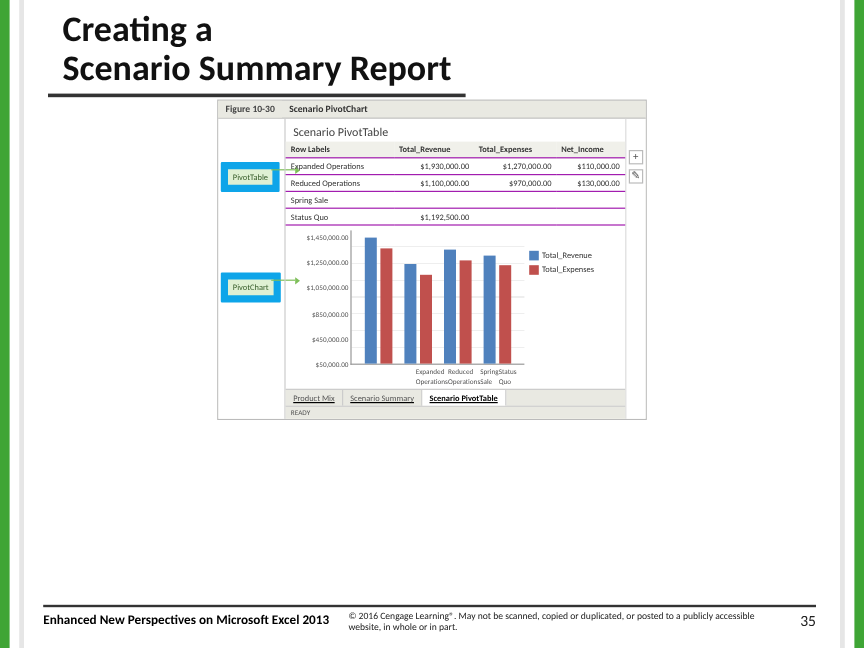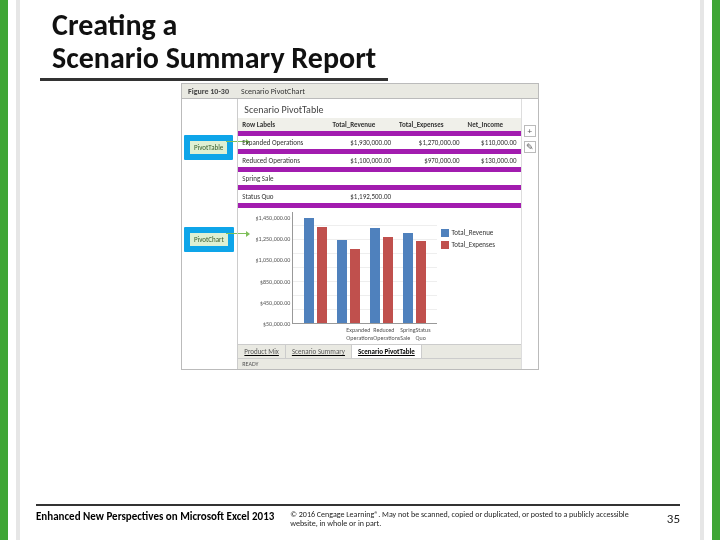--- a/index.html
+++ b/index.html
@@ -23,38 +23,38 @@
   .bullets li { list-style: disc; margin: 4px 0 10px 10px; }
   .figure-wrap { display: flex; justify-content: center; margin-top: 2px; }
   .figure {
     width: 358px; border: 1px solid #bbb; background: #f6f6f2; font-size: 8px; position: relative;
   }
   .fig-header {
     display: flex; align-items: center; background: #e9e9e2; border-bottom: 1px solid #bbb;
     font-size: 8px;
   }
   .fig-badge { background: #e9e9e2; color: #444; padding: 2px 6px; font-weight: 600; }
-  .fig-title { padding: 2px 6px; color: #333; font-weight: 400; }
+  .fig-title { padding: 2px 6px; color: #333; font-weight: 700; }
   .fig-body { display: flex; background: #fff; }
   .labels-col { width: 64px; position: relative; }
   .label-callout {
     position: absolute; background: #dff0d3; border: 6px solid #0ea5e9; color: #375c2a;
     font-size: 7px; padding: 2px 4px; border-radius: 1px;
   }
   .label-arrow {
     position: absolute; height: 0; border-top: 1px solid #7fbf5a; width: 20px;
   }
   .label-arrow::after {
     content: ""; position: absolute; right: -4px; top: -3px; width: 0; height: 0;
     border-left: 4px solid #7fbf5a; border-top: 3px solid transparent; border-bottom: 3px solid transparent;
   }
   .sheet { flex: 1; border-left: 1px solid #ccc; position: relative; }
   .sheet-title { font-size: 10px; color: #444; padding: 4px 6px 2px 6px; }
   .sheet-table { width: 100%; border-collapse: collapse; font-size: 7px; color: #333; }
-  .sheet-table th, .sheet-table td { border-bottom: 5px solid #a21caf; padding: 2px 4px; text-align: left; }
+  .sheet-table th, .sheet-table td { border-bottom: 1px solid #a21caf; padding: 2px 4px; text-align: left; }
   .sheet-table th { background: #f0f0ea; font-weight: 600; }
   .sheet-table td.num { text-align: right; }
   .side-icons { width: 20px; border-left: 1px solid #ddd; display: flex; flex-direction: column; align-items: center; padding-top: 26px; gap: 4px;}
   .side-icons .ico { width: 12px; height: 12px; border: 1px solid #bbb; font-size: 9px; text-align: center; line-height: 10px; color: #555; background:#fff;}
   .chart-area { display: flex; padding: 4px 6px 2px 6px; }
   .yaxis { width: 48px; display: flex; flex-direction: column; justify-content: space-between; align-items: flex-end; font-size: 6px; color: #555; padding: 2px 2px 14px 0;}
   .plot { flex: 1; position: relative; height: 112px; border-left: 1px solid #999; border-bottom: 1px solid #999; background:
     repeating-linear-gradient(to top, transparent 0, transparent 13px, #eee 13px, #eee 14px);
   }
   .bars { position: absolute; left: 0; right: 0; bottom: 0; top: 0; display: flex; align-items: flex-end; justify-content: space-around; padding: 0 6px; }

